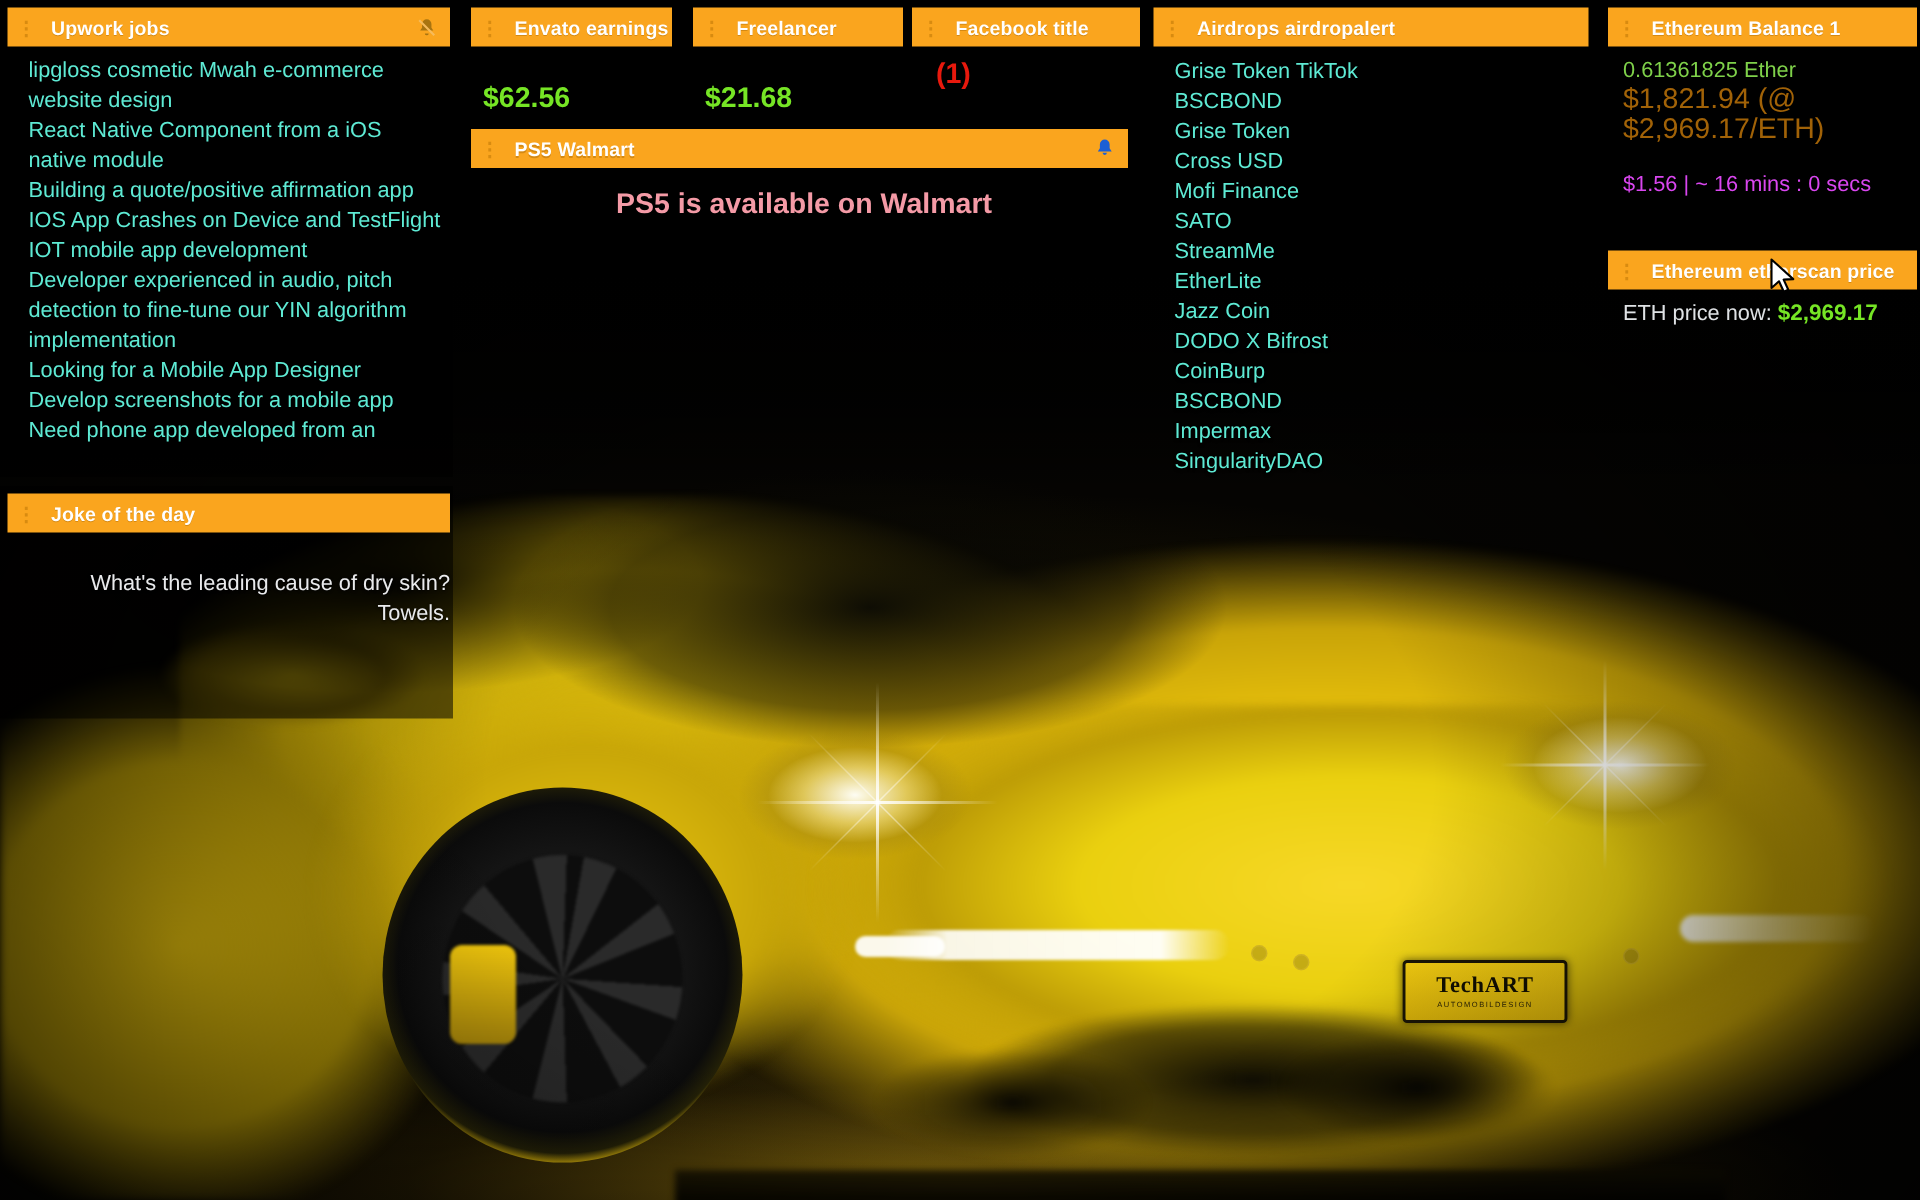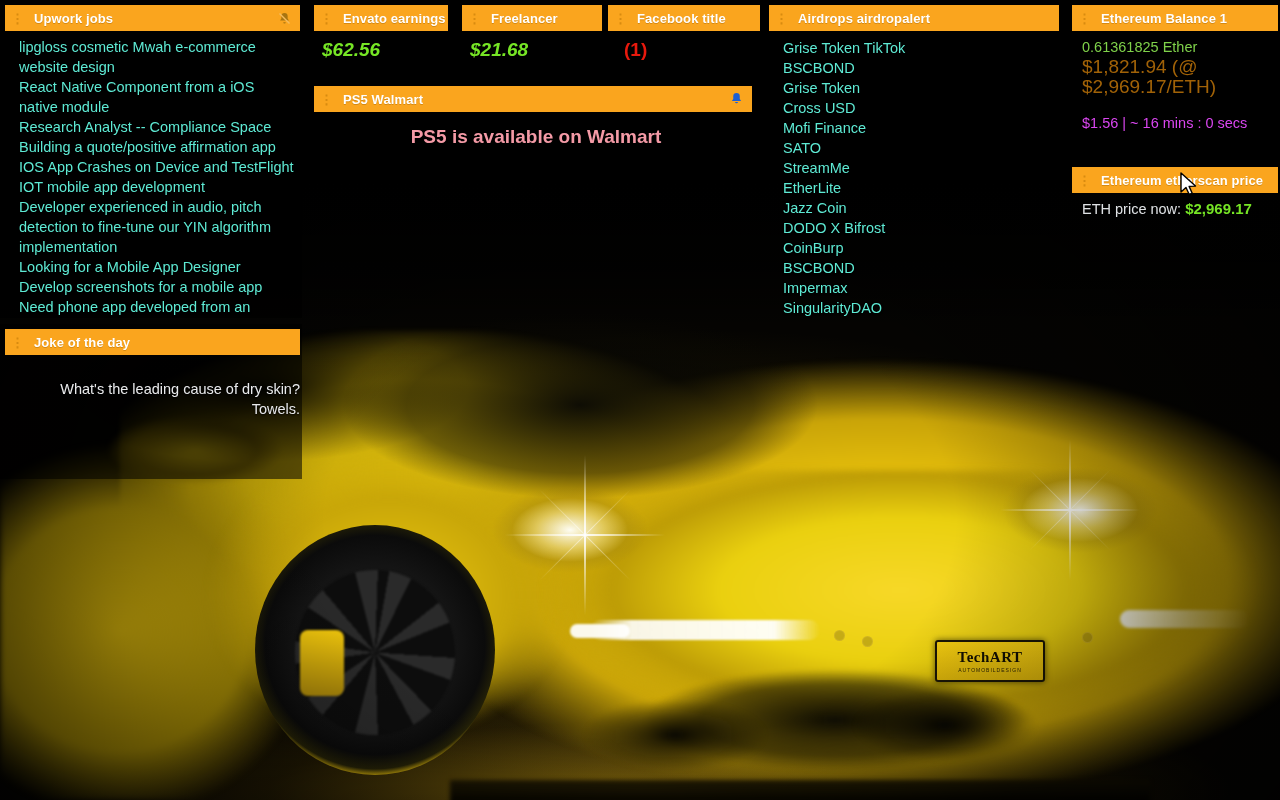--- a/index.html
+++ b/index.html
@@ -224,21 +224,21 @@
   #w-joke     { left:5px;   top:329px; width:295px; }
   #w-envato   { left:314px; top:5px;   width:134px; }
   #w-freelancer{left:462px; top:5px;   width:140px; }
   #w-facebook { left:608px; top:5px;   width:152px; }
   #w-ps5      { left:314px; top:86px;  width:438px; }
   #w-airdrops { left:769px; top:5px;   width:290px; }
   #w-ethbal   { left:1072px;top:5px;   width:206px; }
   #w-ethprice { left:1072px;top:167px; width:206px; }
 
   .money { font-size:19px; font-weight:bold; color:#76e525;
-           padding-left:8px; padding-top:8px; text-shadow:0 1px 2px rgba(0,0,0,.9);font-style:italic; }
+           padding-left:8px; padding-top:24px; text-shadow:0 1px 2px rgba(0,0,0,.9); }
   .count { font-size:19px; font-weight:bold; color:#e8190d;
            padding-left:16px; padding-top:8px; text-shadow:0 1px 2px rgba(0,0,0,.9); }
   .ps5text { font-size:19px; font-weight:bold; color:#f49aa6;
              padding-left:6px; padding-top:14px; text-shadow:0 1px 2px rgba(0,0,0,.9);text-align:center; }
 
   .ethline1 { color:#7fd14a; font-size:14.5px; line-height:20px; padding-left:10px; padding-top:6px; }
   .ethline2 { color:#a16207; font-size:19px; line-height:20px; padding-left:10px; }
   .ethline3 { color:#d946ef; font-size:14.5px; line-height:20px; padding-left:10px; padding-top:16px; }
   .ethprice { font-size:14.5px; line-height:20px; padding-left:10px; padding-top:6px; color:#dfe2e5; }
   .ethprice b { color:#76e525; font-size:15px; }
@@ -308,21 +308,20 @@
           <path d="M10 18a2 2 0 0 0 4 0z" fill="#a87410"></path>
           <path d="M4 4 L20 20" stroke="#f6bb5c" stroke-width="2.2"></path>
         </svg>
       </span>
     </div>
     <div class="wbody">
       <div class="listline">lipgloss cosmetic Mwah e-commerce</div>
       <div class="listline">website design</div>
       <div class="listline">React Native Component from a iOS</div>
       <div class="listline">native module</div>
-      <div class="listline">Research Analyst -- Compliance Space</div>
       <div class="listline">Building a quote/positive affirmation app</div>
       <div class="listline">IOS App Crashes on Device and TestFlight</div>
       <div class="listline">IOT mobile app development</div>
       <div class="listline">Developer experienced in audio, pitch</div>
       <div class="listline">detection to fine-tune our YIN algorithm</div>
       <div class="listline">implementation</div>
       <div class="listline">Looking for a Mobile App Designer</div>
       <div class="listline">Develop screenshots for a mobile app</div>
       <div class="listline">Need phone app developed from an</div>
     </div>

